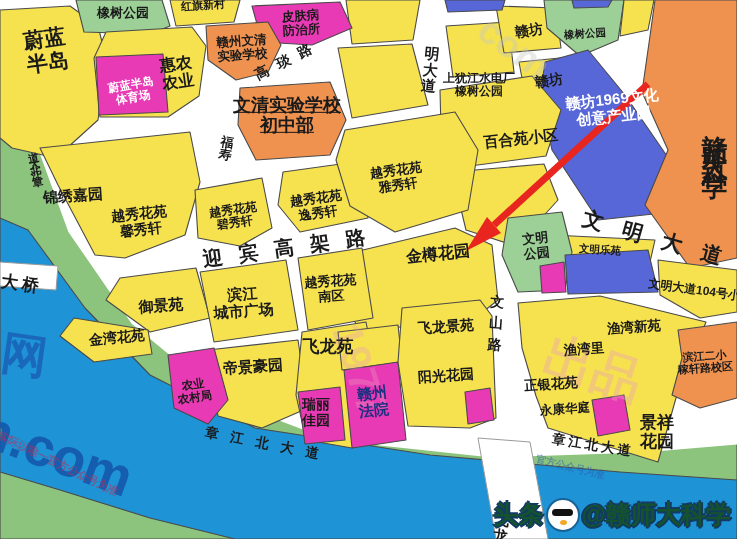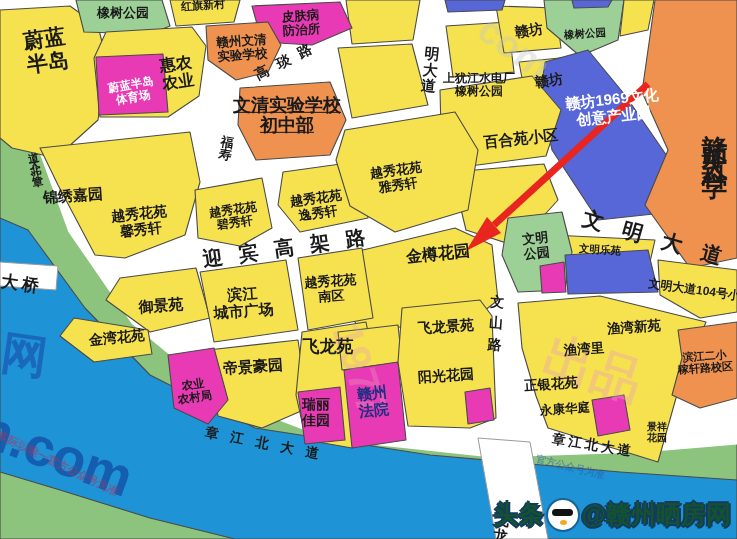--- a/index.html
+++ b/index.html
@@ -214,21 +214,21 @@
       </div>
       <div class="lbl" style="left: 565px; top: 409px; font-size: 12.5px; transform: translate(-50%, -50%) rotate(-4deg);">
         <div>永康华庭</div>
       </div>
       <div class="lbl" style="left: 584px; top: 349px; font-size: 13.5px; transform: translate(-50%, -50%) rotate(-4deg);">
         <div>渔湾里</div>
       </div>
       <div class="lbl" style="left: 634px; top: 327px; font-size: 13.5px; transform: translate(-50%, -50%) rotate(-4deg);">
         <div>渔湾新苑</div>
       </div>
-      <div class="lbl" style="left: 657px; top: 432px; font-size: 10px; transform: translate(-50%, -50%) rotate(0deg);">
+      <div class="lbl" style="left: 657px; top: 432px; font-size: 17px; transform: translate(-50%, -50%) rotate(0deg);">
         <div>景祥</div>
         <div>花园</div>
       </div>
       <div class="lbl" style="left: 705px; top: 362px; font-size: 11px; transform: translate(-50%, -50%) rotate(-4deg);">
         <div>滨江二小</div>
         <div>稼轩路校区</div>
       </div>
       <div class="lbl" style="left: 700px; top: 291px; font-size: 12px; transform: translate(-50%, -50%) rotate(8deg);">
         <div>文明大道104号小区</div>
       </div>
@@ -272,15 +272,15 @@
       <div class="wm" style="left: 556px; top: 322px; font-size: 50px; color: rgb(233, 160, 189); opacity: 0.38; transform: rotate(18deg); transform-origin: left top;">出品</div>
       <div class="wm" style="left: 368px; top: 318px; font-size: 42px; color: rgb(233, 160, 189); opacity: 0.32; transform: rotate(72deg); transform-origin: left top;">1977</div>
       <div class="wm" style="left: 2px; top: 428px; font-size: 11px; color: rgb(179, 49, 94); opacity: 0.55; transform: rotate(26deg); transform-origin: left top;">实际以唯一官方公众号为准</div>
       <div class="wm" style="left: 538px; top: 452px; font-size: 10px; color: rgb(42, 92, 168); opacity: 0.5; transform: rotate(14deg); transform-origin: left top;">官方公众号为准</div>
       <div class="wm" style="left: 495px; top: 8px; font-size: 38px; color: rgb(201, 201, 191); opacity: 0.4; transform: rotate(36deg); transform-origin: left top;">com</div>
     </div>
 
   <div id="logo">
     <span class="t">头条</span>
     <span class="ic"></span>
-    <span class="t">@赣州晒房网</span>
+    <span class="t">@赣师大科学</span>
   </div>
 </div>
 
 </body></html>

